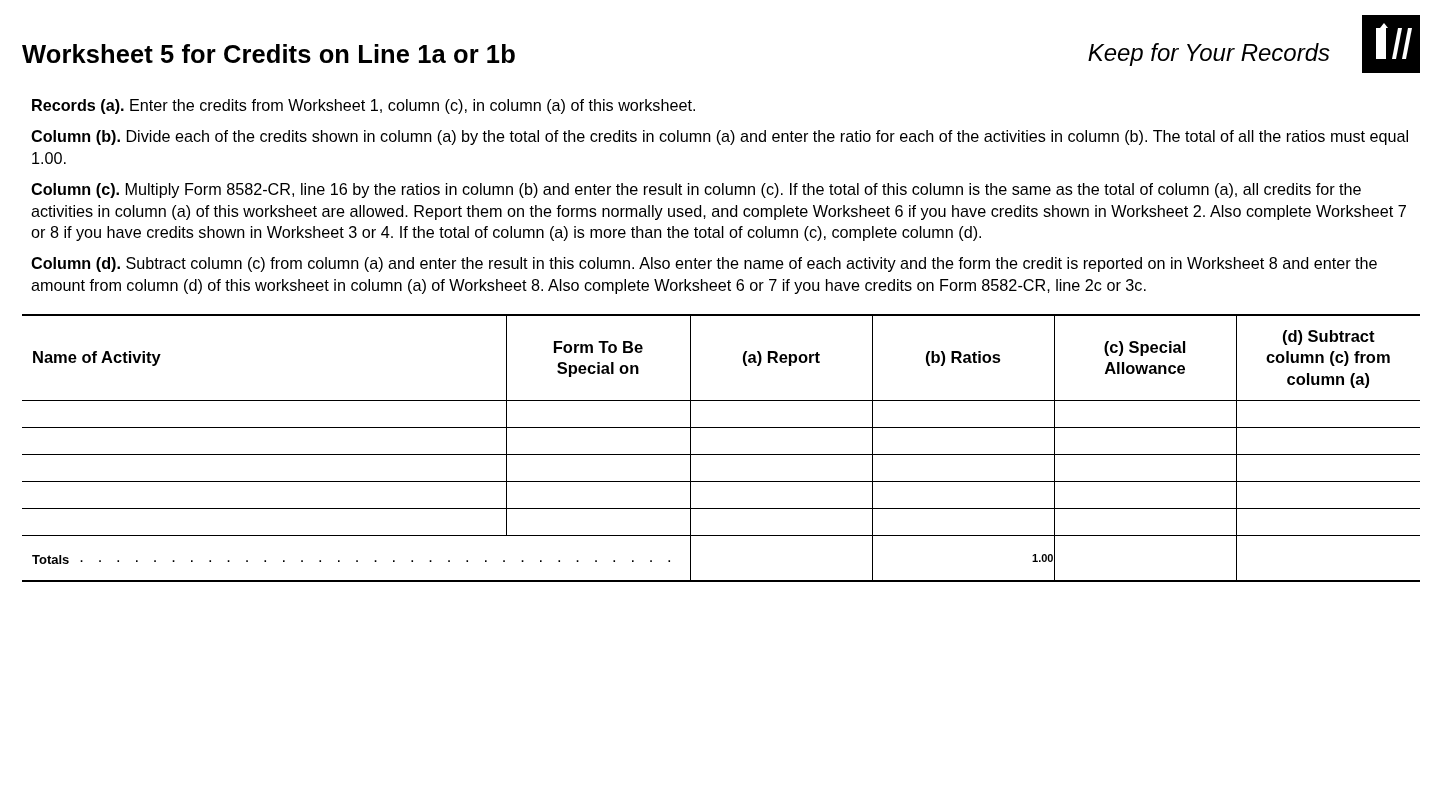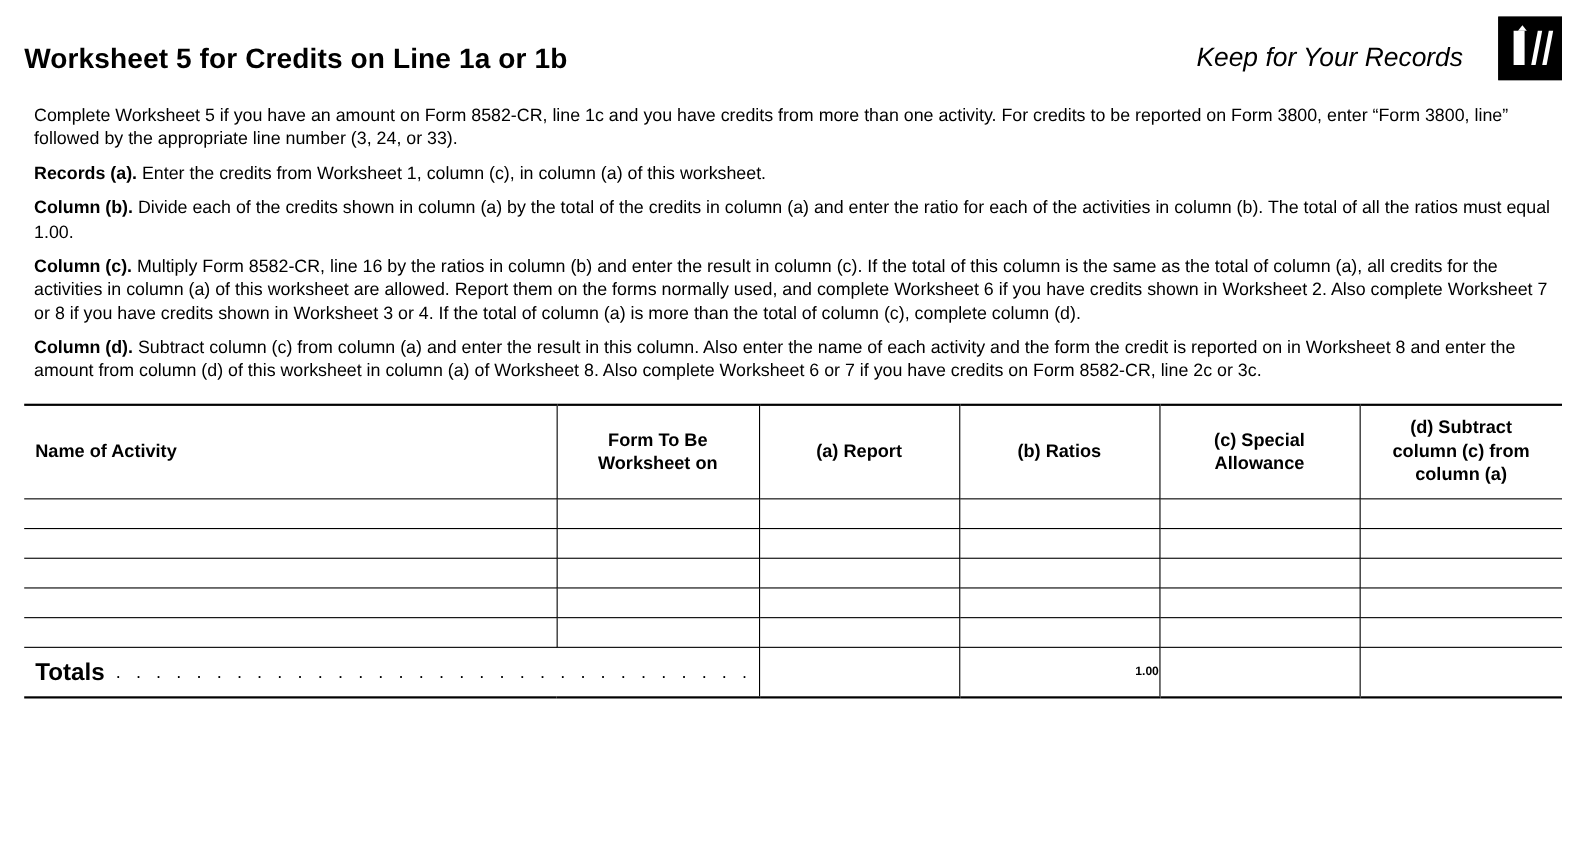--- a/index.html
+++ b/index.html
@@ -132,21 +132,21 @@
   .wk-table tbody tr.totals-row td.last-cell { border-right: none; }
 
   .totals-label-wrap {
     display: flex;
     align-items: baseline;
     padding-left: 10px;
     padding-right: 12px;
     gap: 10px;
   }
   .totals-label {
-    font-size: 22px;
+    font-size: 13px;
     font-weight: bold;
     white-space: nowrap;
   }
   .leader {
     flex: 1 1 auto;
     font-size: 16.5px;
     letter-spacing: 4.6px;
     overflow: hidden;
     white-space: nowrap;
     color: #000;
@@ -177,21 +177,20 @@
           <path d="M18 13 L22 8 L26 13 Z" fill="#ffffff"></path>
           <path d="M30 44 L36 13 L40 13 L34 44 Z" fill="#ffffff"></path>
           <path d="M40 44 L46 13 L50 13 L44 44 Z" fill="#ffffff"></path>
         </svg>
       </div>
     </div>
   </div>
 
   <div class="instructions">
 
-    <p class="instr-p">Complete Worksheet 5 if you have an amount on Form 8582-CR, line 1c and you have credits from more than one activity. For credits to be reported on Form 3800, enter “Form 3800, line” followed by the appropriate line number (3, 24, or 33).</p>
 
     <p class="instr-p"><b>Records (a).</b><span> Enter the credits from Worksheet 1, column (c), in column (a) of this worksheet.</span></p>
 
     <p class="instr-p"><b>Column (b).</b><span> Divide each of the credits shown in column (a) by the total of the credits in column (a) and enter the ratio for each of the activities in column (b). The total of all the ratios must equal 1.00.</span></p>
 
     <p class="instr-p"><b>Column (c).</b><span> Multiply Form 8582-CR, line 16 by the ratios in column (b) and enter the result in column (c). If the total of this column is the same as the total of column (a), all credits for the activities in column (a) of this worksheet are allowed. Report them on the forms normally used, and complete Worksheet 6 if you have credits shown in Worksheet 2. Also complete Worksheet 7 or 8 if you have credits shown in Worksheet 3 or 4. If the total of column (a) is more than the total of column (c), complete column (d).</span></p>
 
     <p class="instr-p"><b>Column (d).</b><span> Subtract column (c) from column (a) and enter the result in this column. Also enter the name of each activity and the form the credit is reported on in Worksheet 8 and enter the amount from column (d) of this worksheet in column (a) of Worksheet 8. Also complete Worksheet 6 or 7 if you have credits on Form 8582-CR, line 2c or 3c.</span></p>
   </div>
 
@@ -201,21 +200,21 @@
         <col class="c-form">
         <col class="c-a">
         <col class="c-b">
         <col class="c-c">
         <col class="c-d">
     </colgroup>
     <thead>
       <tr>
         <th class="name-head">Name of Activity</th>
         <th style="white-space:pre-line">Form To Be
-Worksheet on</th>
+Special on</th>
         <th>(a) Report</th>
         <th>(b) Ratios</th>
         <th style="white-space:pre-line">(c) Special
 Allowance</th>
         <th class="last-head" style="white-space:pre-line">(d) Subtract
 column (c) from
 column (a)</th>
       </tr>
     </thead>
     <tbody>

